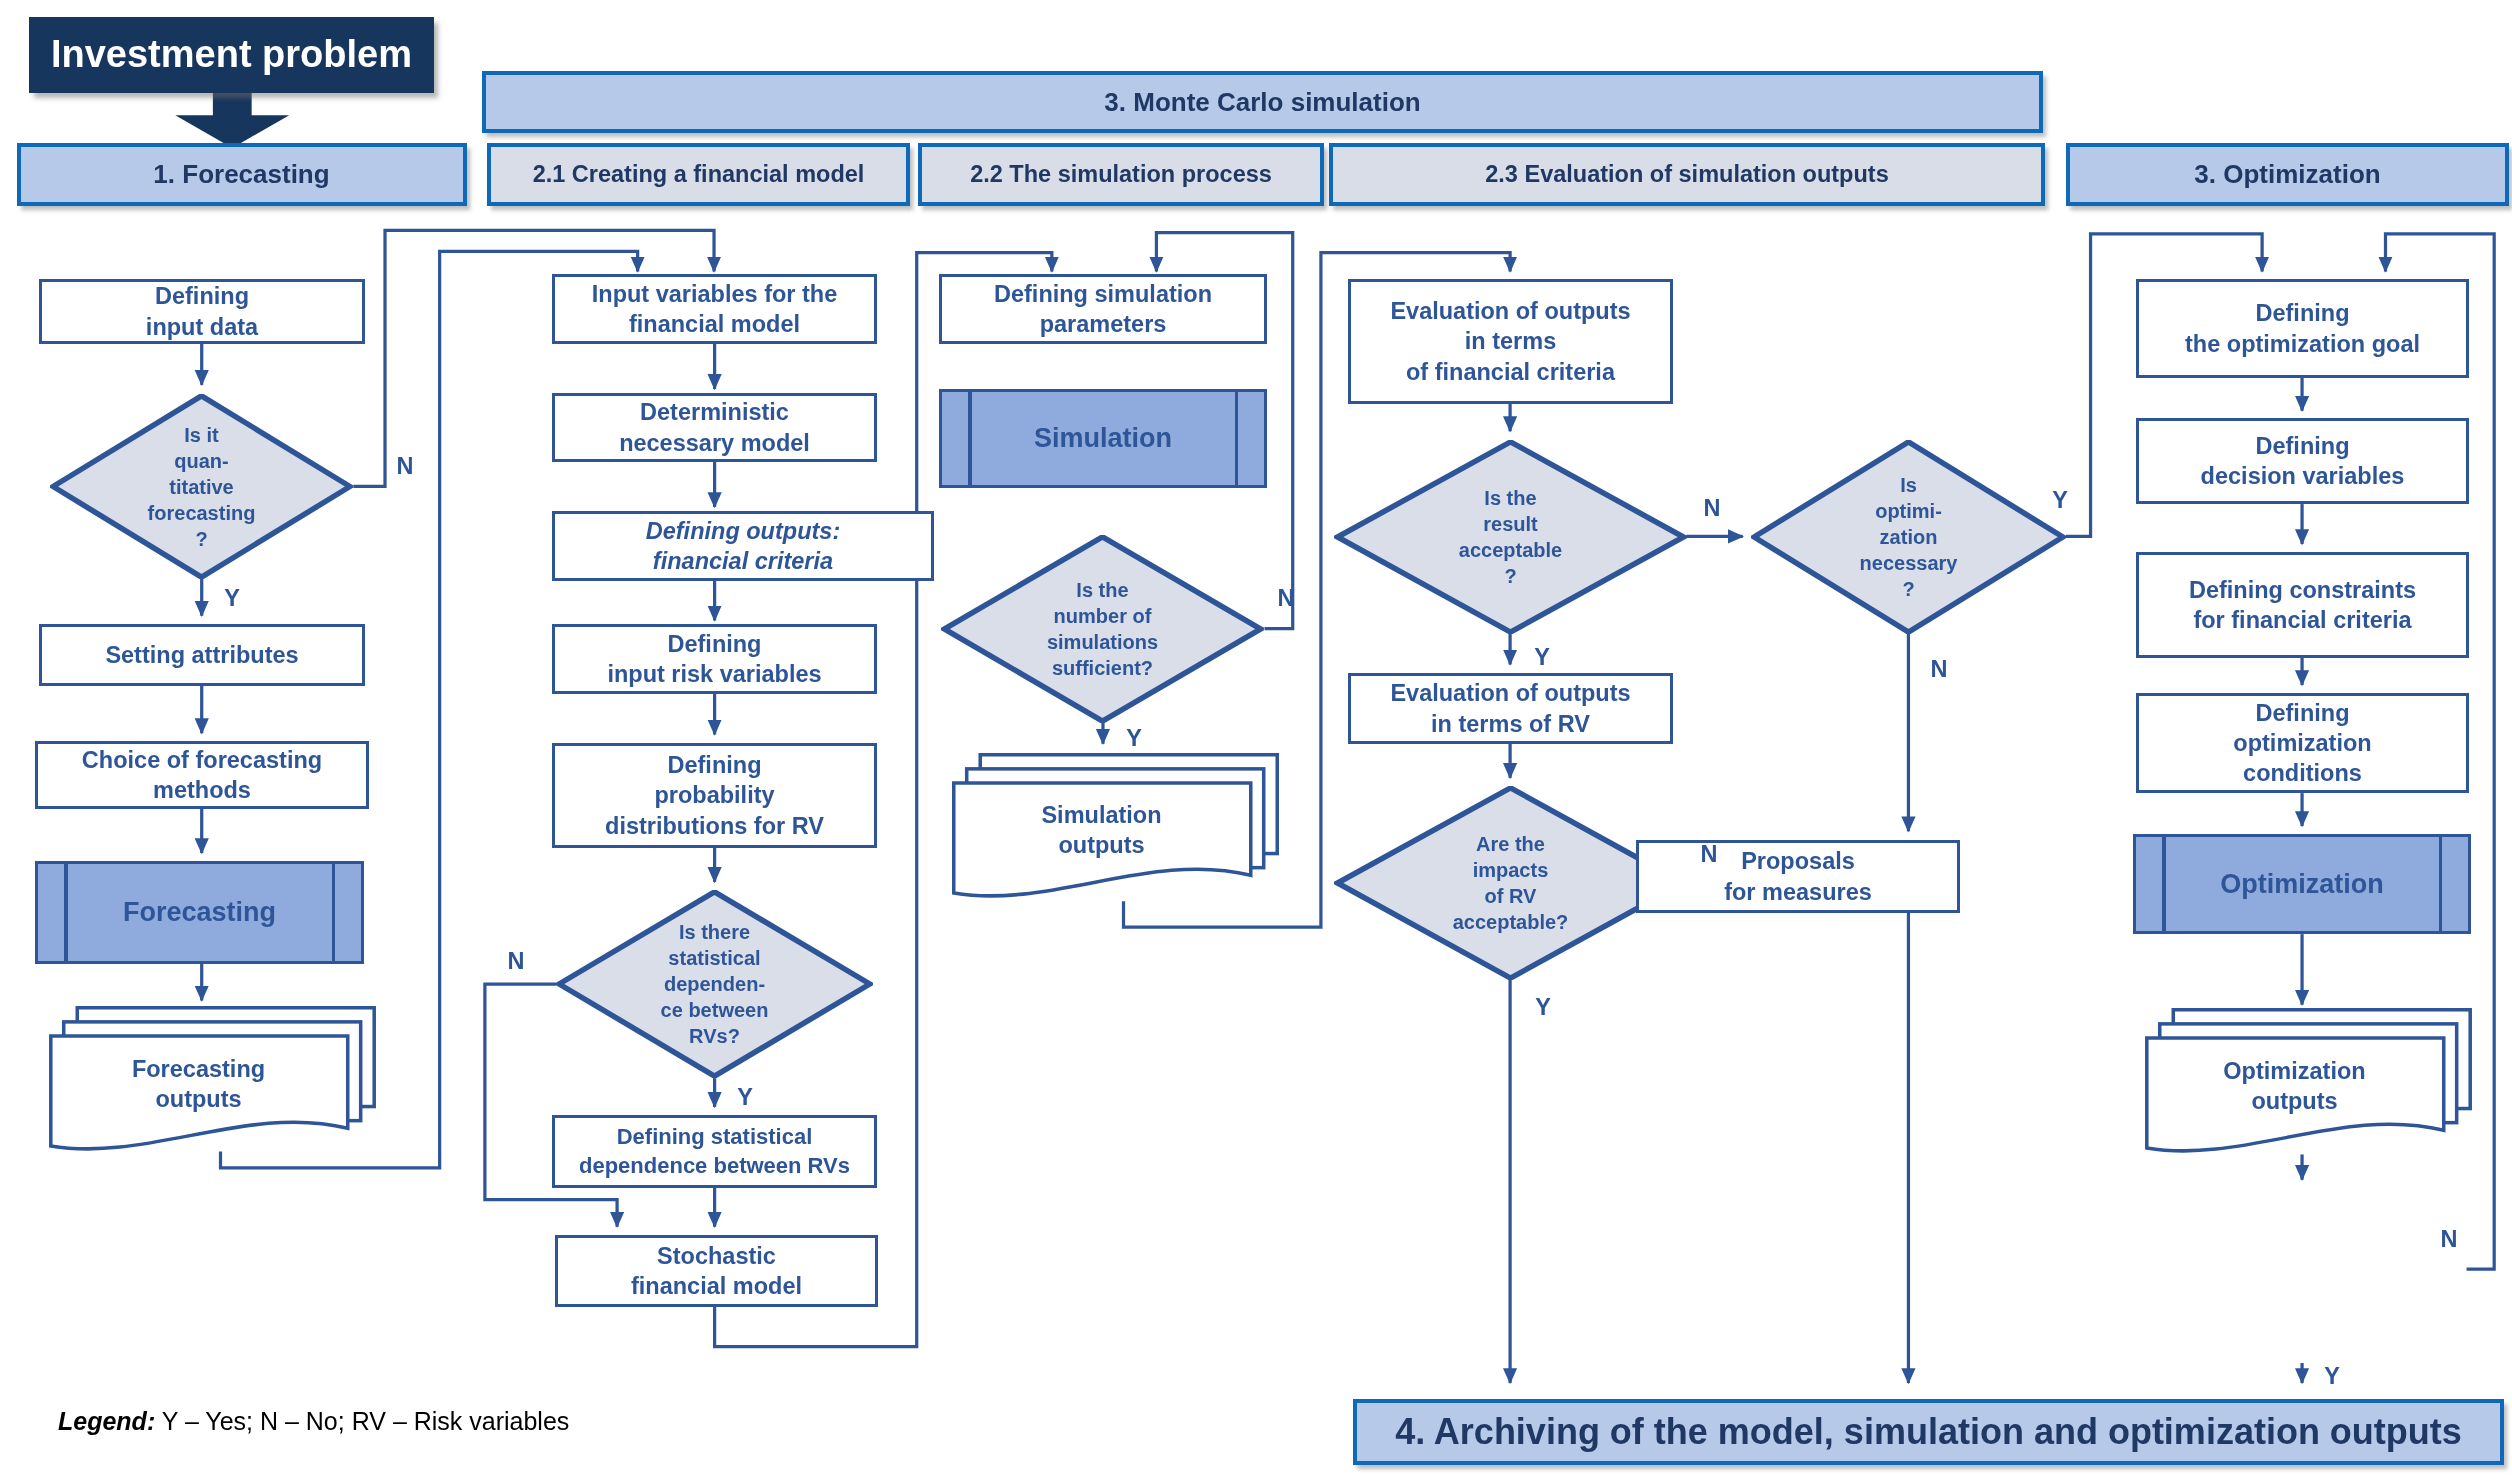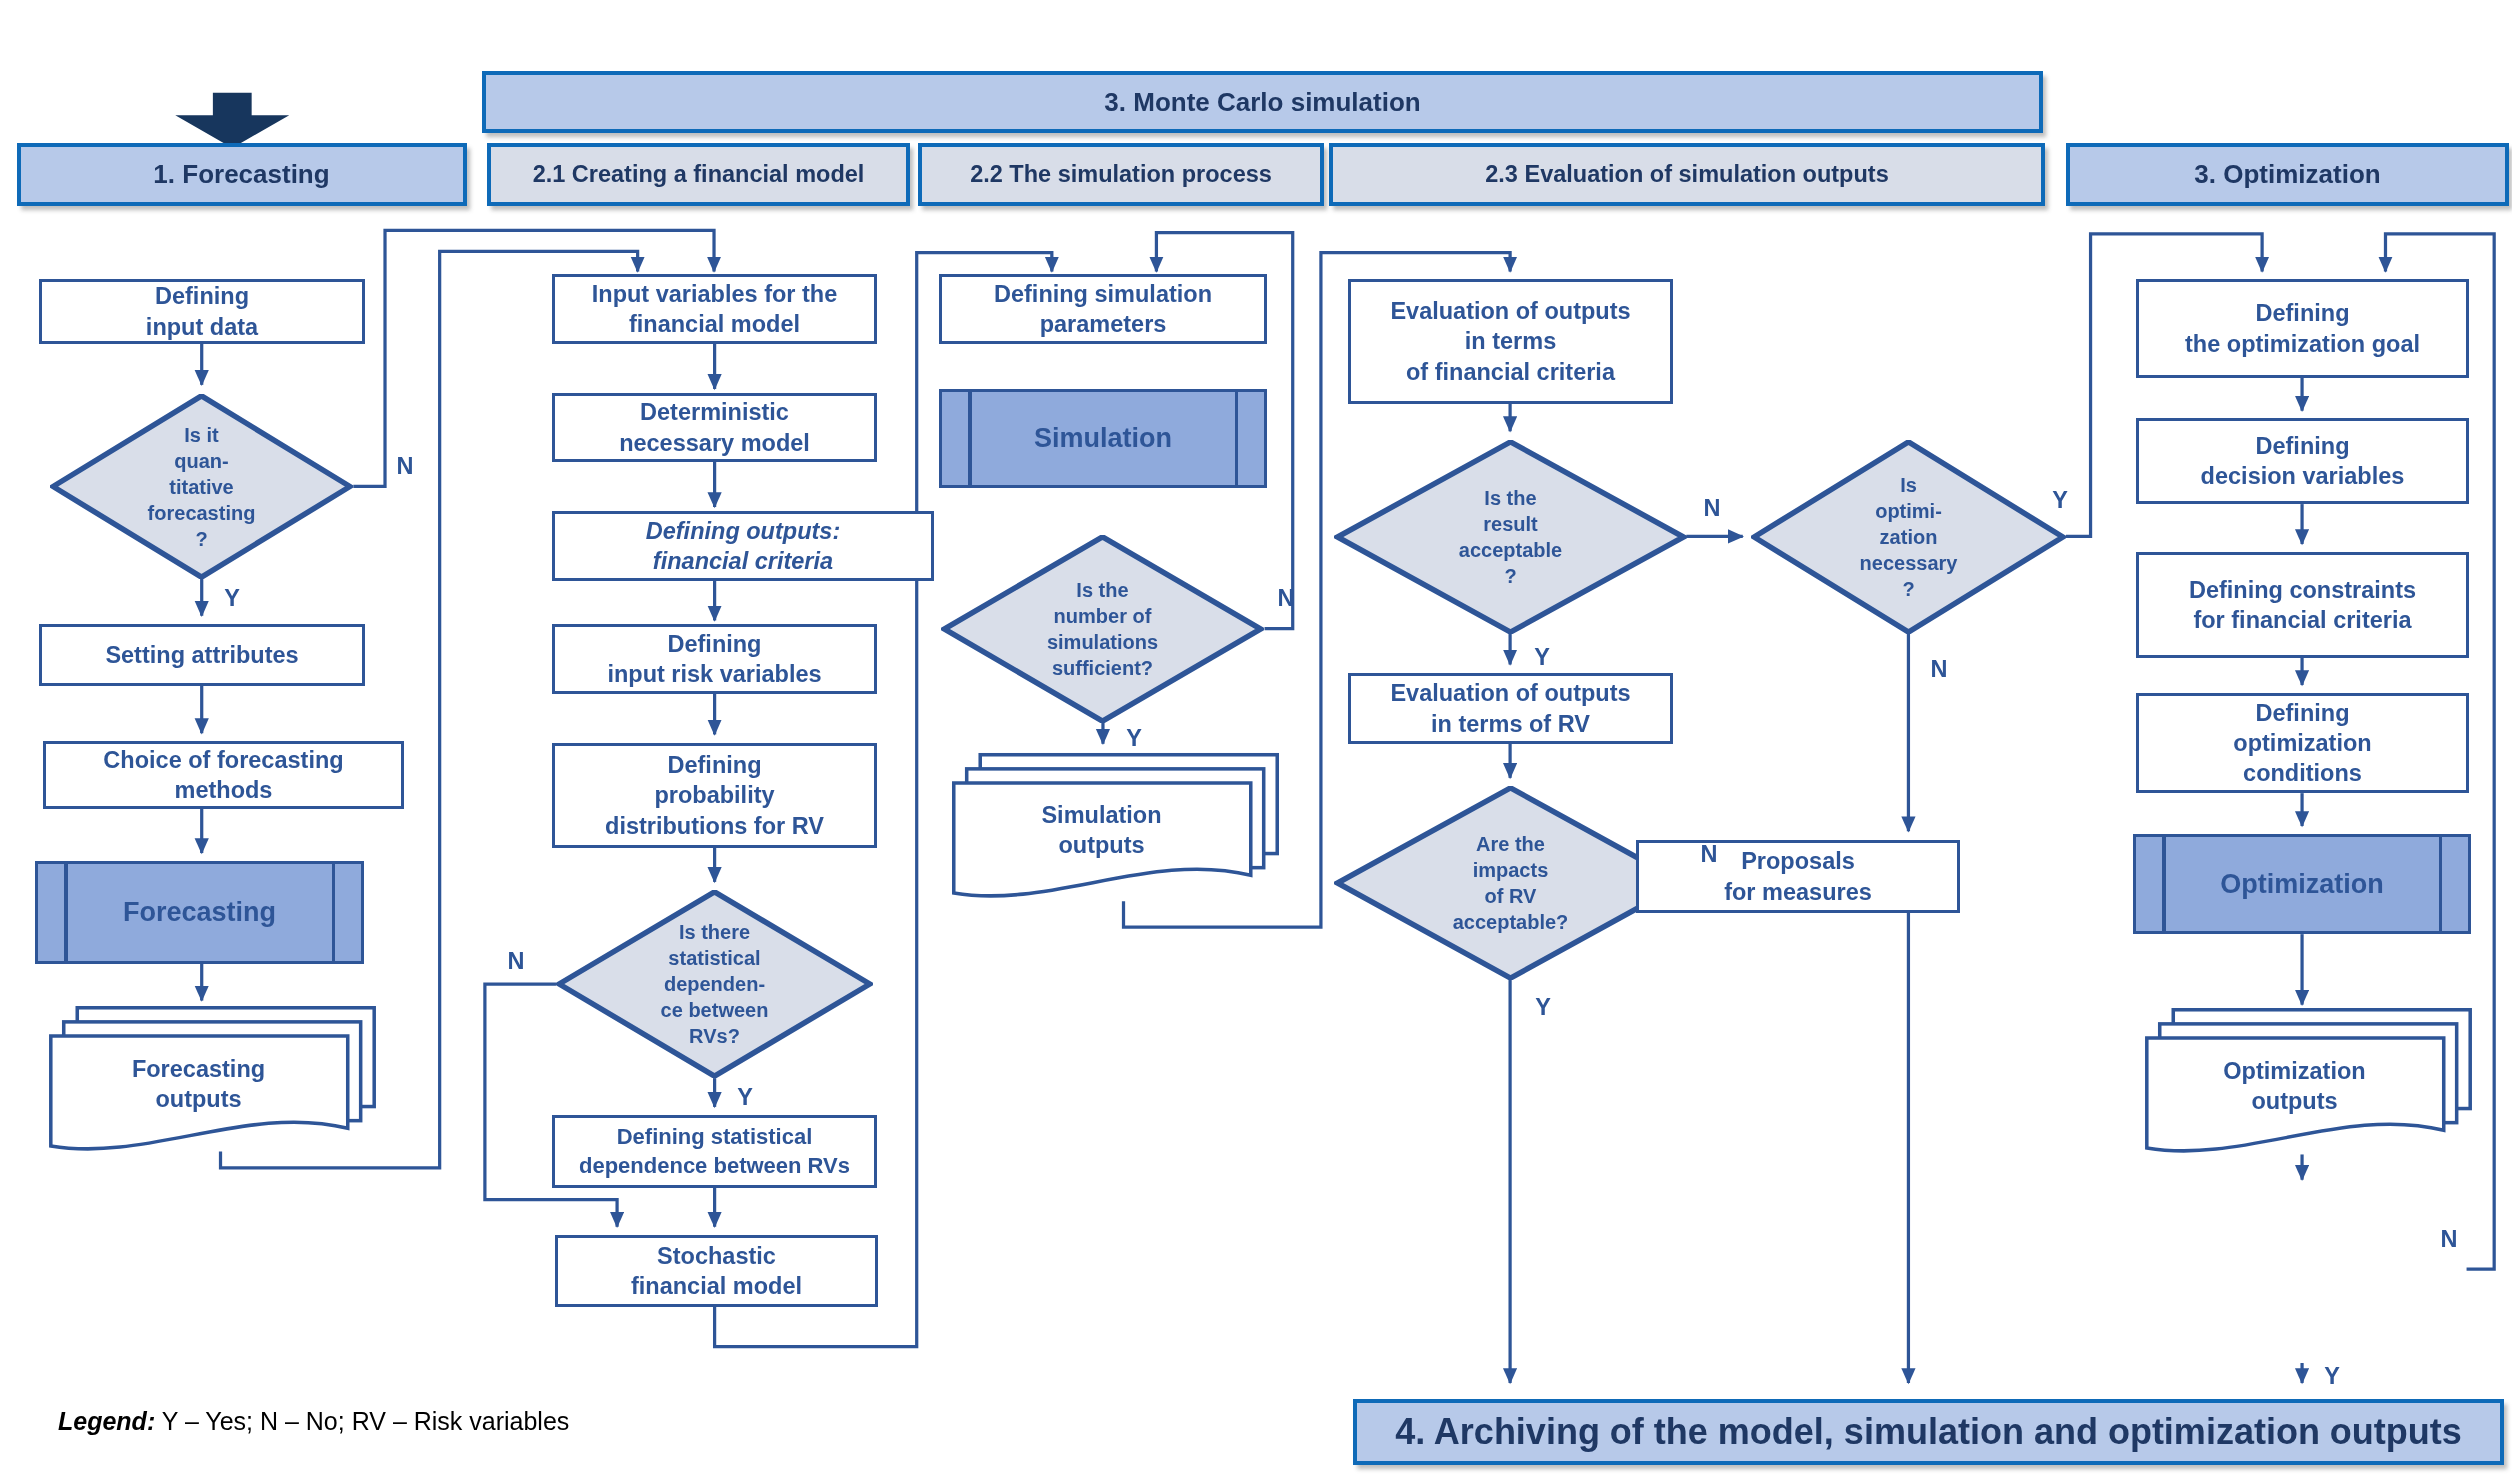--- a/index.html
+++ b/index.html
@@ -98,20 +98,23 @@
     <polyline points="4198,2160 4245,2160 4245,398 4060,398 4060,462" marker-end="url(#arr)"></polyline>
     <polyline points="3918,643 3918,699" marker-end="url(#arr)"></polyline>
     <polyline points="3918,858 3918,926" marker-end="url(#arr)"></polyline>
     <polyline points="3918,1120 3918,1166" marker-end="url(#arr)"></polyline>
     <polyline points="3918,1350 3918,1406" marker-end="url(#arr)"></polyline>
     <polyline points="3918,1590 3918,1710" marker-end="url(#arr)"></polyline>
     <polyline points="3918,1965 3918,2008" marker-end="url(#arr)"></polyline>
     <polyline points="3918,2320 3918,2354" marker-end="url(#arr)"></polyline>
   </svg>
 
+  <div class="invest" style="left:29px;top:16.5px;width:405px;height:76px;">
+      <span>Investment problem</span>
+    </div>
   <div class="hdr" style="left:482px;top:71px;width:1561px;height:62px;">
       <span>3. Monte Carlo simulation</span>
     </div>
   <div class="hdr" style="left:16.5px;top:143px;width:450px;height:63px;">
       <span>1. Forecasting</span>
     </div>
   <div class="hdr sub" style="left:487px;top:143px;width:423px;height:63px;">
       <span>2.1 Creating a financial model</span>
     </div>
   <div class="hdr sub" style="left:918px;top:143px;width:406px;height:63px;">
@@ -134,21 +137,21 @@
       </svg>
     <span class="lbl">Is it
 quan-
 titative
 forecasting
 ?</span>
   </div>
   <div class="node process" style="left:39px;top:624px;width:326px;height:62px;">
       <span class="lbl">Setting attributes</span>
     </div>
-  <div class="node process" style="left:35px;top:741px;width:361px;height:68px;margin-left:8px;">
+  <div class="node process" style="left:35px;top:741px;width:334px;height:68px;">
       <span class="lbl">Choice of forecasting
 methods</span>
     </div>
   <div class="node subprocess" style="left:35px;top:861px;width:329px;height:103px;">
     <i class="stripe l"></i>
       <i class="stripe r"></i>
     <span class="lbl sp-lbl">Forecasting</span>
   </div>
   <div class="node docstack" style="left:49px;top:1006px;width:327px;height:147px;">
     <svg viewBox="0 0 556 250">

